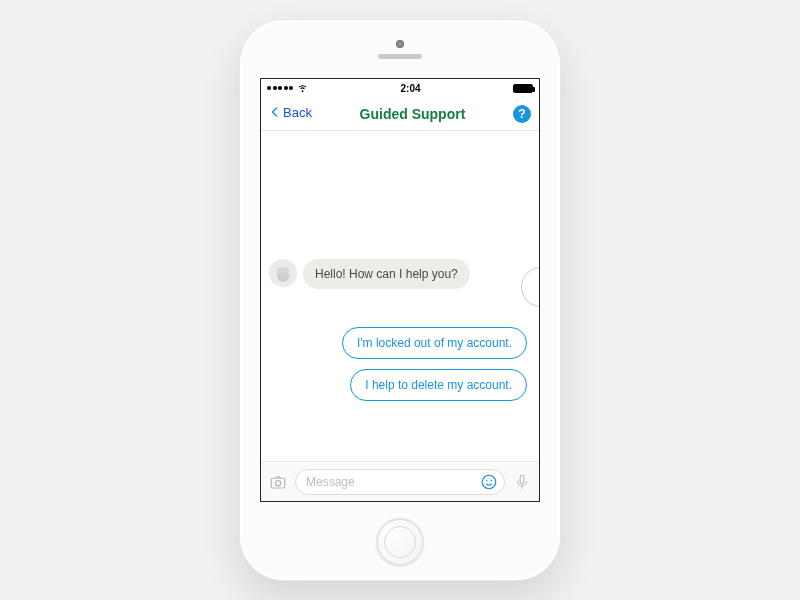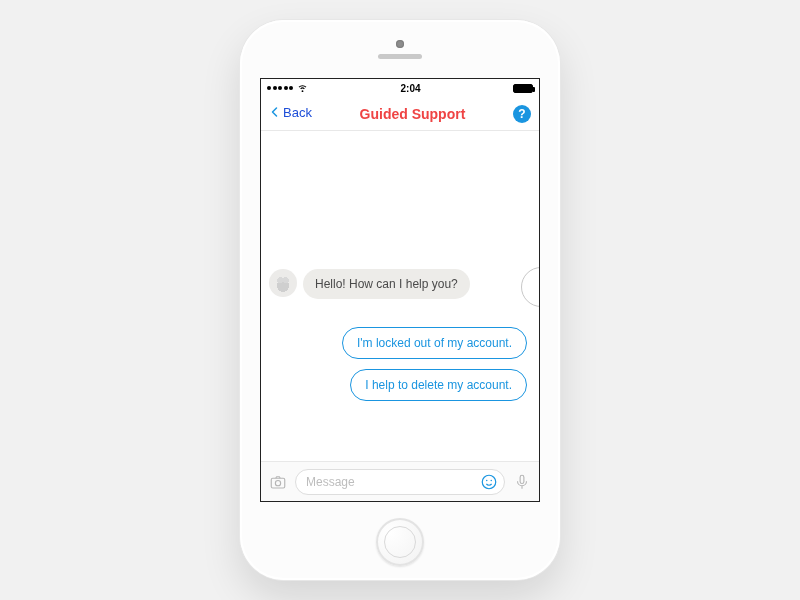--- a/index.html
+++ b/index.html
@@ -76,37 +76,37 @@
 
   
   .navbar {
     height: 34px;
     border-bottom: 1px solid #e8e8e8;
     display: flex; align-items: center; justify-content: space-between;
     padding: 0 8px;
   }
   .nav-back { display:flex; gap:2px; color:#1d4ed8; font-size:13px; cursor:pointer; }
   .nav-back svg { width: 12px; height: 14px; }
-  .nav-title { font-size: 14px; font-weight: 700; color:#ef4444; }
+  .nav-title { font-size: 14px; font-weight: 700; color:#15803d; }
   .nav-help {
     width: 18px; height: 18px; border-radius: 50%; background:#1a95e0;
     color:#fff; font-size:12px; font-weight:700; display:flex; align-items:center; justify-content:center;
     cursor:pointer;
   }
 
   
   .chat {
     flex: 1;
     position: relative;
     overflow: hidden;
   }
   .bot-row {
     position: absolute;
     left: 8px;
-    top: 138px;
+    top: 128px;
     display: flex; align-items: flex-start; gap: 6px;
   }
   .avatar {
     width: 28px; height:28px; border-radius:50%;
     background:
       radial-gradient(circle at 40% 40%, #d8d8d8 3px, transparent 3px),
       radial-gradient(circle at 60% 40%, #d8d8d8 3px, transparent 3px),
       radial-gradient(circle at 50% 60%, #cfcfcf 6px, transparent 6px),
       #ecebe9;
   }

